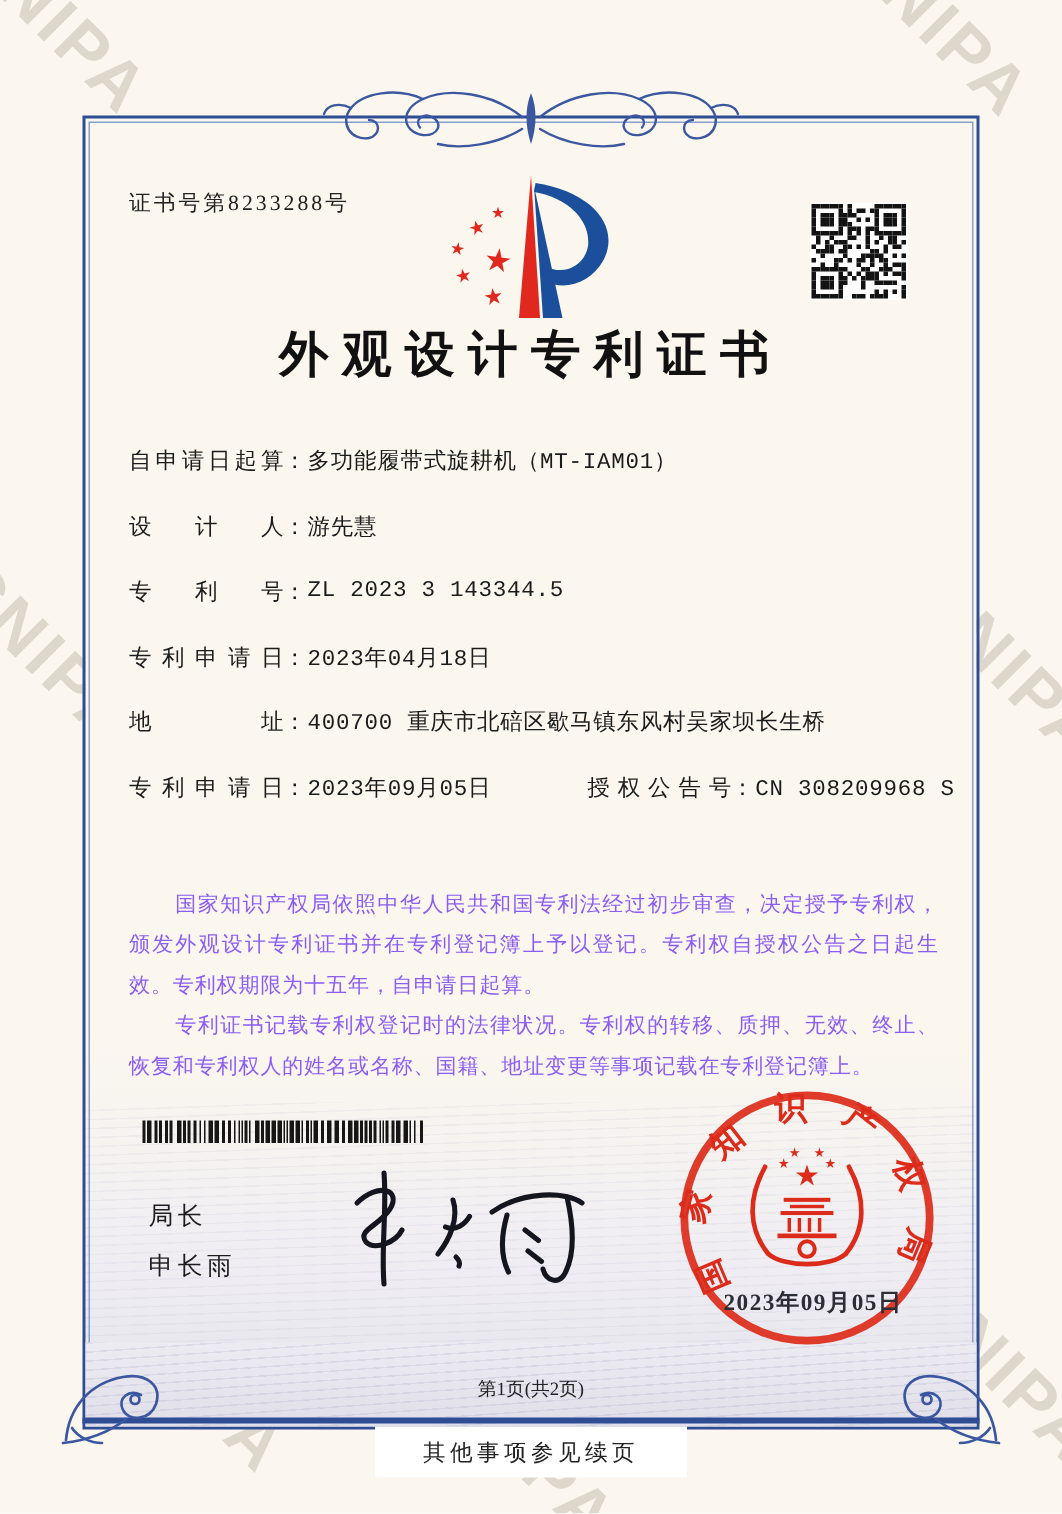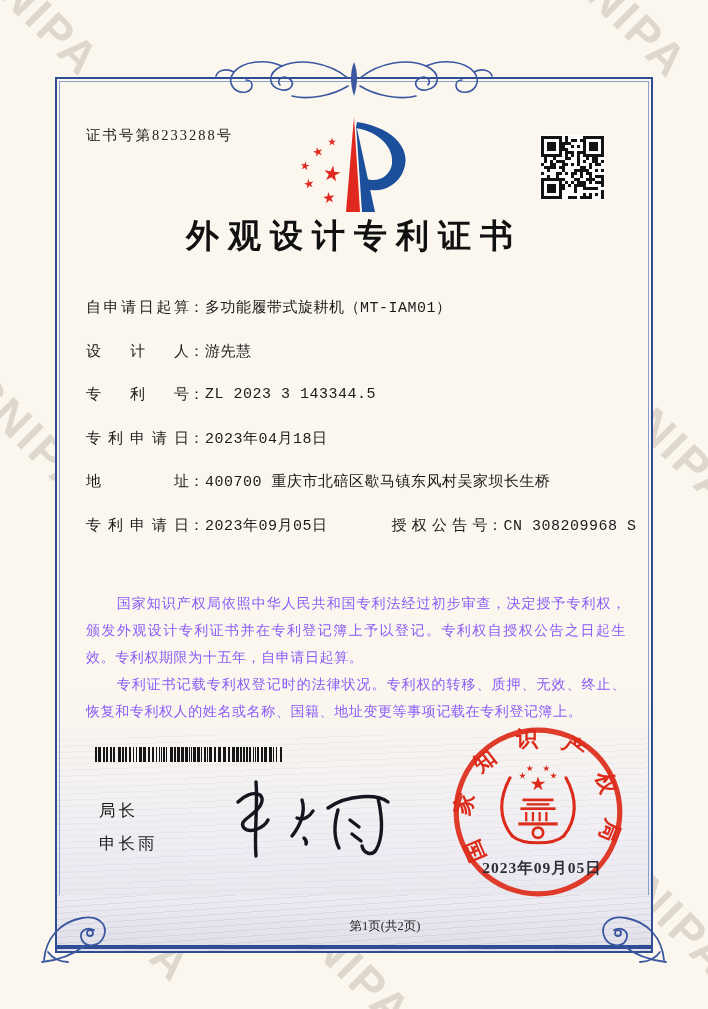--- a/index.html
+++ b/index.html
@@ -33,21 +33,21 @@
          letter-spacing:0.6px;color:#8b5cf6;text-align:justify;}
   .paras p{margin:0;text-indent:2.2em;}
   .barcode{position:absolute;left:95px;top:747px;height:15px;display:flex;align-items:stretch;}
   .barcode div{height:15px;}
   .signer{position:absolute;left:99px;top:800px;font-size:16.5px;letter-spacing:3px;color:#1d1d1d;}
   .signer div{margin-bottom:11px;}
   .signature{position:absolute;left:200px;top:776px;}
   .seal{position:absolute;left:450px;top:724px;}
   .seal-date{position:absolute;left:456px;top:858px;width:172px;text-align:center;
              font-size:15.5px;letter-spacing:1px;color:#2d2d36;font-weight:600;}
-  .page-indicator{position:absolute;left:55px;top:918px;width:598px;text-align:center;font-size:12.5px;color:#222;margin-left:31px;}
+  .page-indicator{position:absolute;left:55px;top:918px;width:598px;text-align:center;font-size:12.5px;color:#222;}
   .continuation{position:absolute;left:250px;top:951px;width:208px;height:34px;background:#ffffff;
                 display:flex;align-items:center;justify-content:center;font-size:15px;letter-spacing:3px;color:#222;}
   .ornament{position:absolute;pointer-events:none;}
 </style>
 </head>
 <body>
 
 <div class="page">
 
   <div class="wm" style="left:-40px;top:-14px;">CNIPA</div>
@@ -751,14 +751,15 @@
         <rect x="85.5" y="85" width="2.2" height="9"></rect>
         <rect x="92" y="85" width="2.2" height="9"></rect>
         <rect x="66" y="95" width="38" height="3"></rect>
       </g>
       <circle cx="85" cy="105" r="5" fill="none" stroke="#dc2b1a" stroke-width="2.6"></circle>
     </g>
   </svg>
   <div class="seal-date">2023年09月05日</div>
 
   <div class="page-indicator">第1页(共2页)</div>
+  <div class="continuation">其他事项参见续页</div>
 
 </div>
 
 </body></html>

